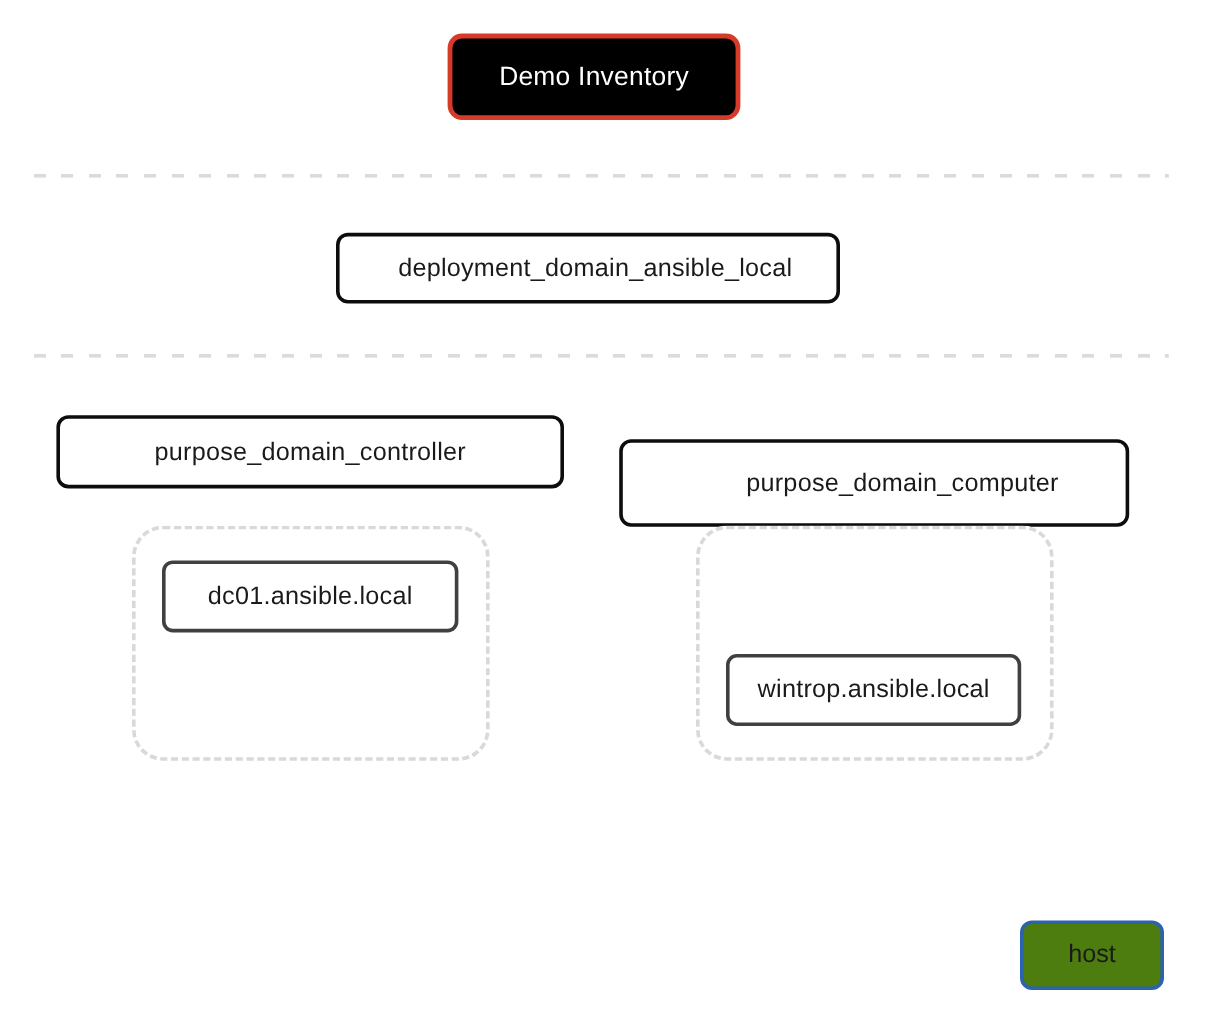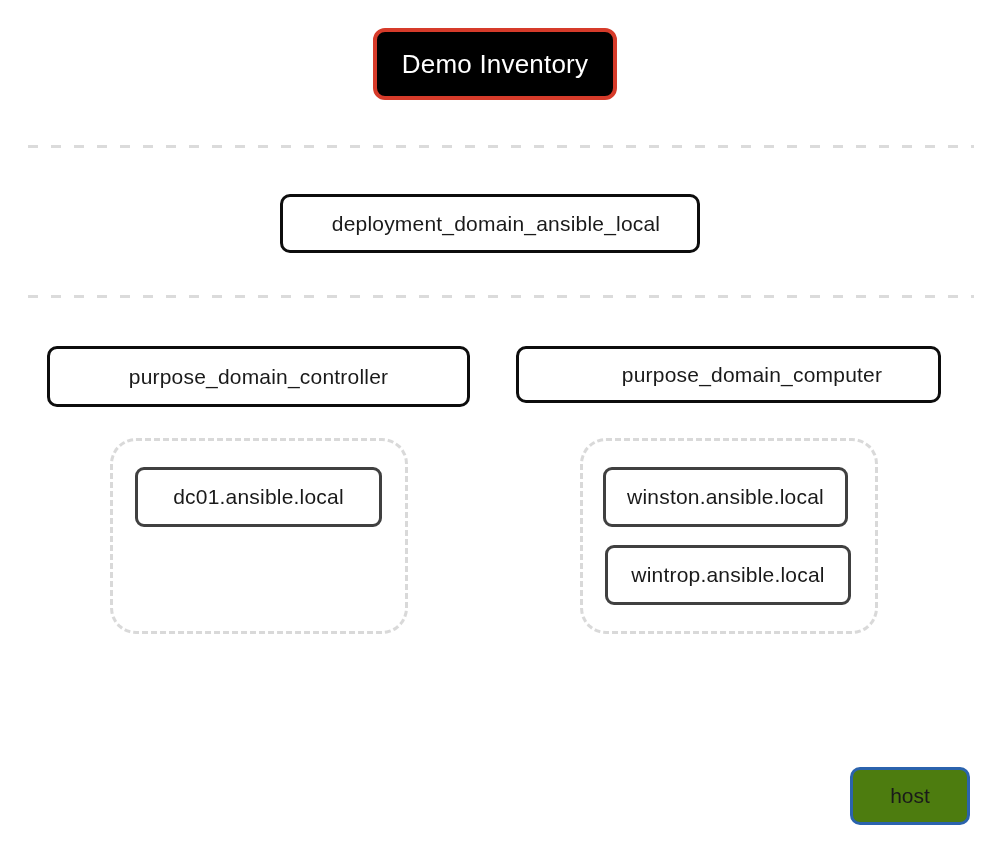--- a/index.html
+++ b/index.html
@@ -26,38 +26,38 @@
     color: #1a1a1a;
     letter-spacing: 0.2px;
     white-space: nowrap;
   }
   .inventory-node {
     left: 373px; top: 28px; width: 244px; height: 72px;
     background: #000000;
     border: 4px solid #d63b2a;
     border-radius: 12px;
     color: #ffffff;
-    font-size: 26px;
+    font-size: 22px;
   }
   .divider {
     position: absolute;
     left: 28px;
     width: 946px;
     height: 3px;
     background: repeating-linear-gradient(90deg, #dbdbdb 0 10px, transparent 10px 23px);
   }
   .divider-1 { top: 145px; }
   .divider-2 { top: 295px; }
   .group-node {
     border: 3px solid #0d0d0d;
     border-radius: 10px;
   }
   .deployment-node { left: 280px; top: 194px; width: 420px; height: 59px; padding-left: 12px; }
   .purpose-left    { left: 47px;  top: 346px; width: 423px; height: 61px; text-align: center; }
-  .purpose-right   { left: 516px; top: 346px; width: 425px; height: 57px; padding-left: 47px; }
+  .purpose-right   { left: 516px; top: 366px; width: 425px; height: 73px; padding-left: 47px; }
   .host-container {
     position: absolute;
     box-sizing: border-box;
     border: 3px dashed #d9d9d9;
     border-radius: 26px;
     background: #ffffff;
   }
   .hc-left  { left: 110px; top: 438px; width: 298px; height: 196px; }
   .hc-right { left: 580px; top: 438px; width: 298px; height: 196px; }
   .host-node {
@@ -121,23 +121,20 @@
     <span>purpose_domain_computer</span>
   </div>
 
   <div class="host-container hc-left">
     <div class="host-node host-dc01">
       <span>dc01.ansible.local</span>
     </div>
   </div>
 
   <div class="host-container hc-right">
-    <div class="host-node host-winston">
-      <span>winston.ansible.local</span>
-    </div>
     <div class="host-node host-wintrop">
       <span>wintrop.ansible.local</span>
     </div>
   </div>
 
 
   <div class="legend-host-node">
     <span>host</span>
   </div>
 

